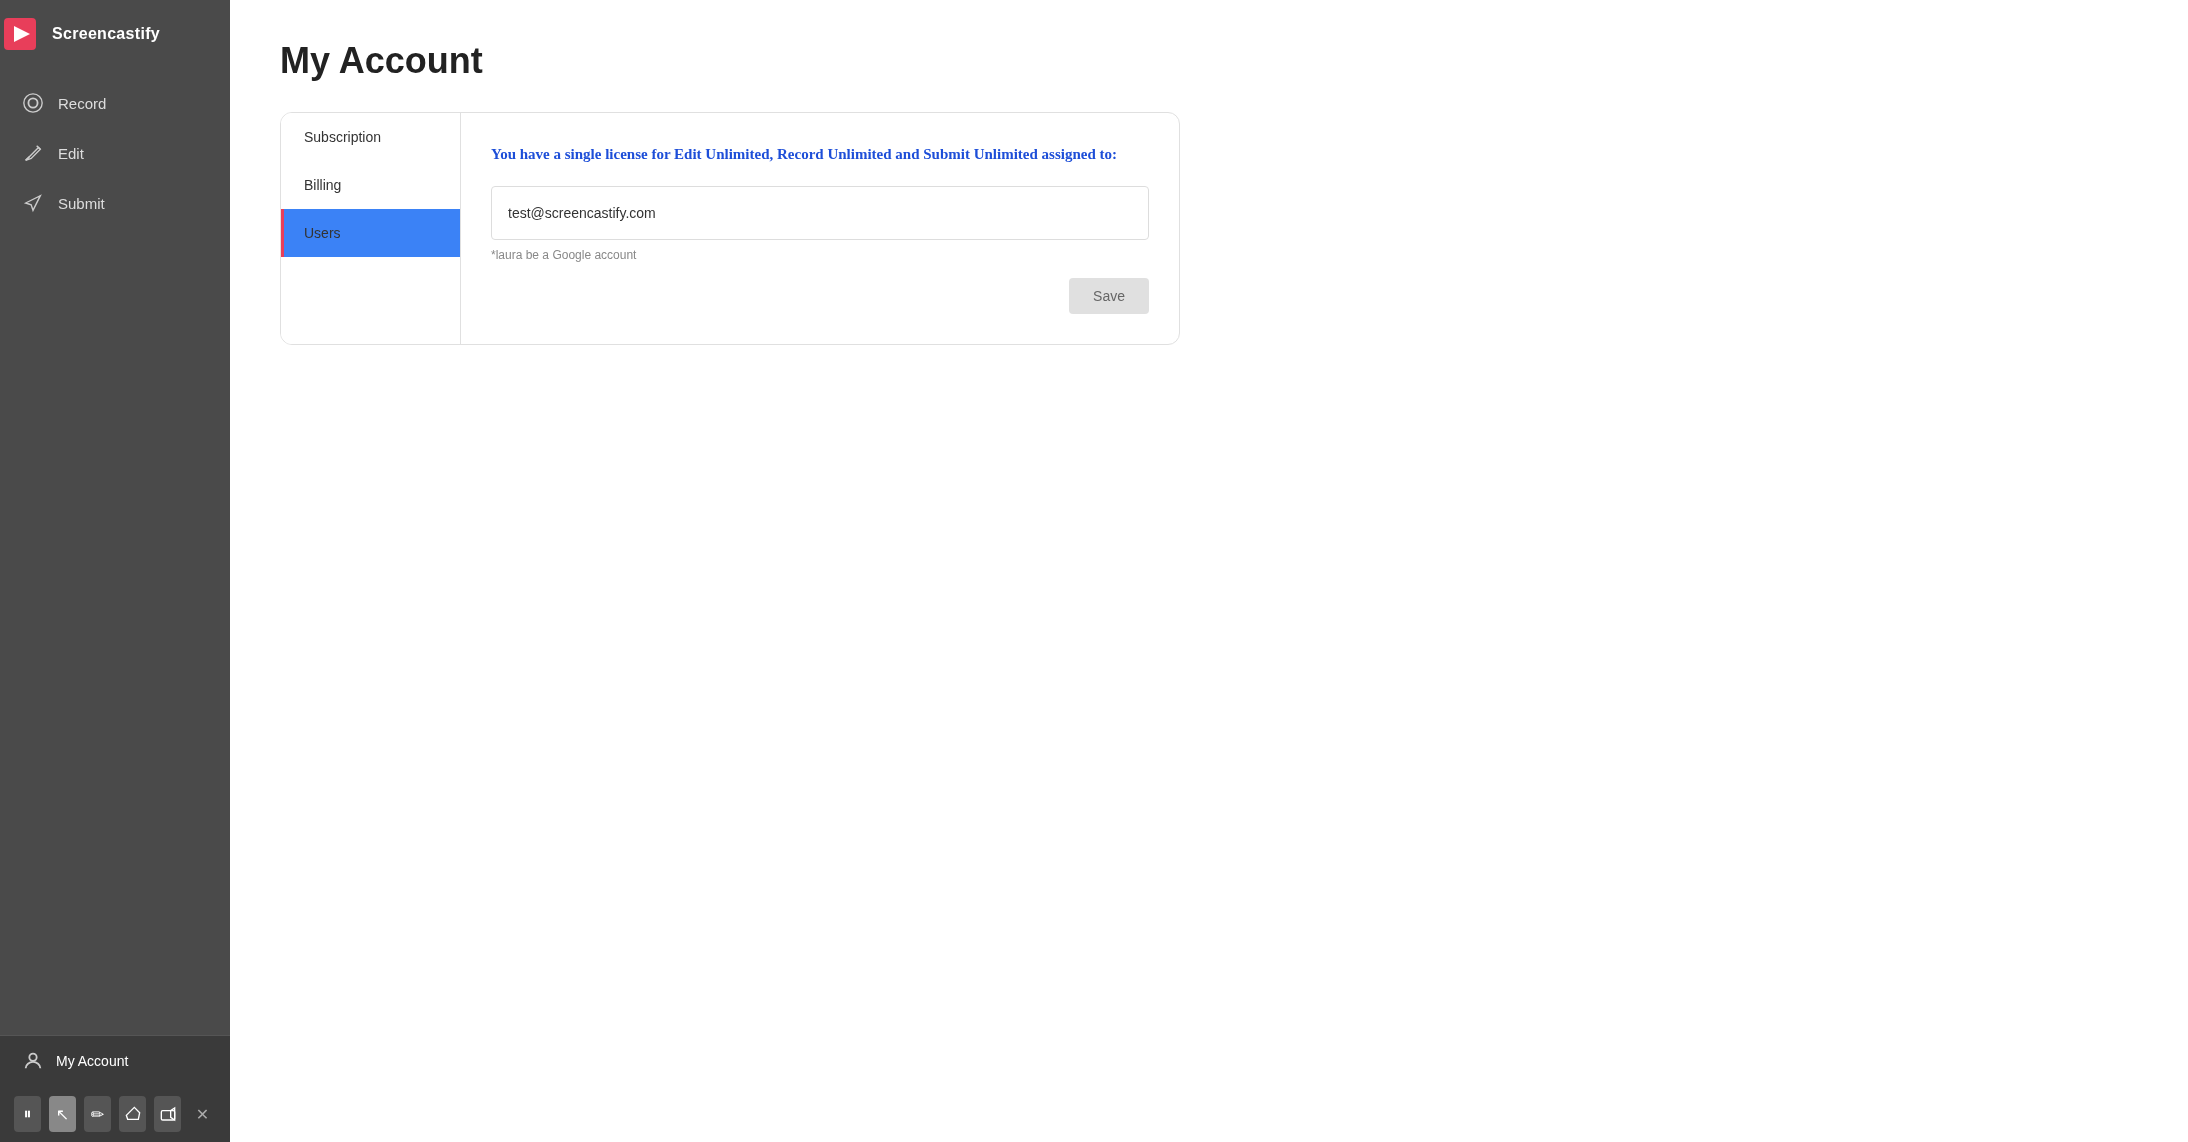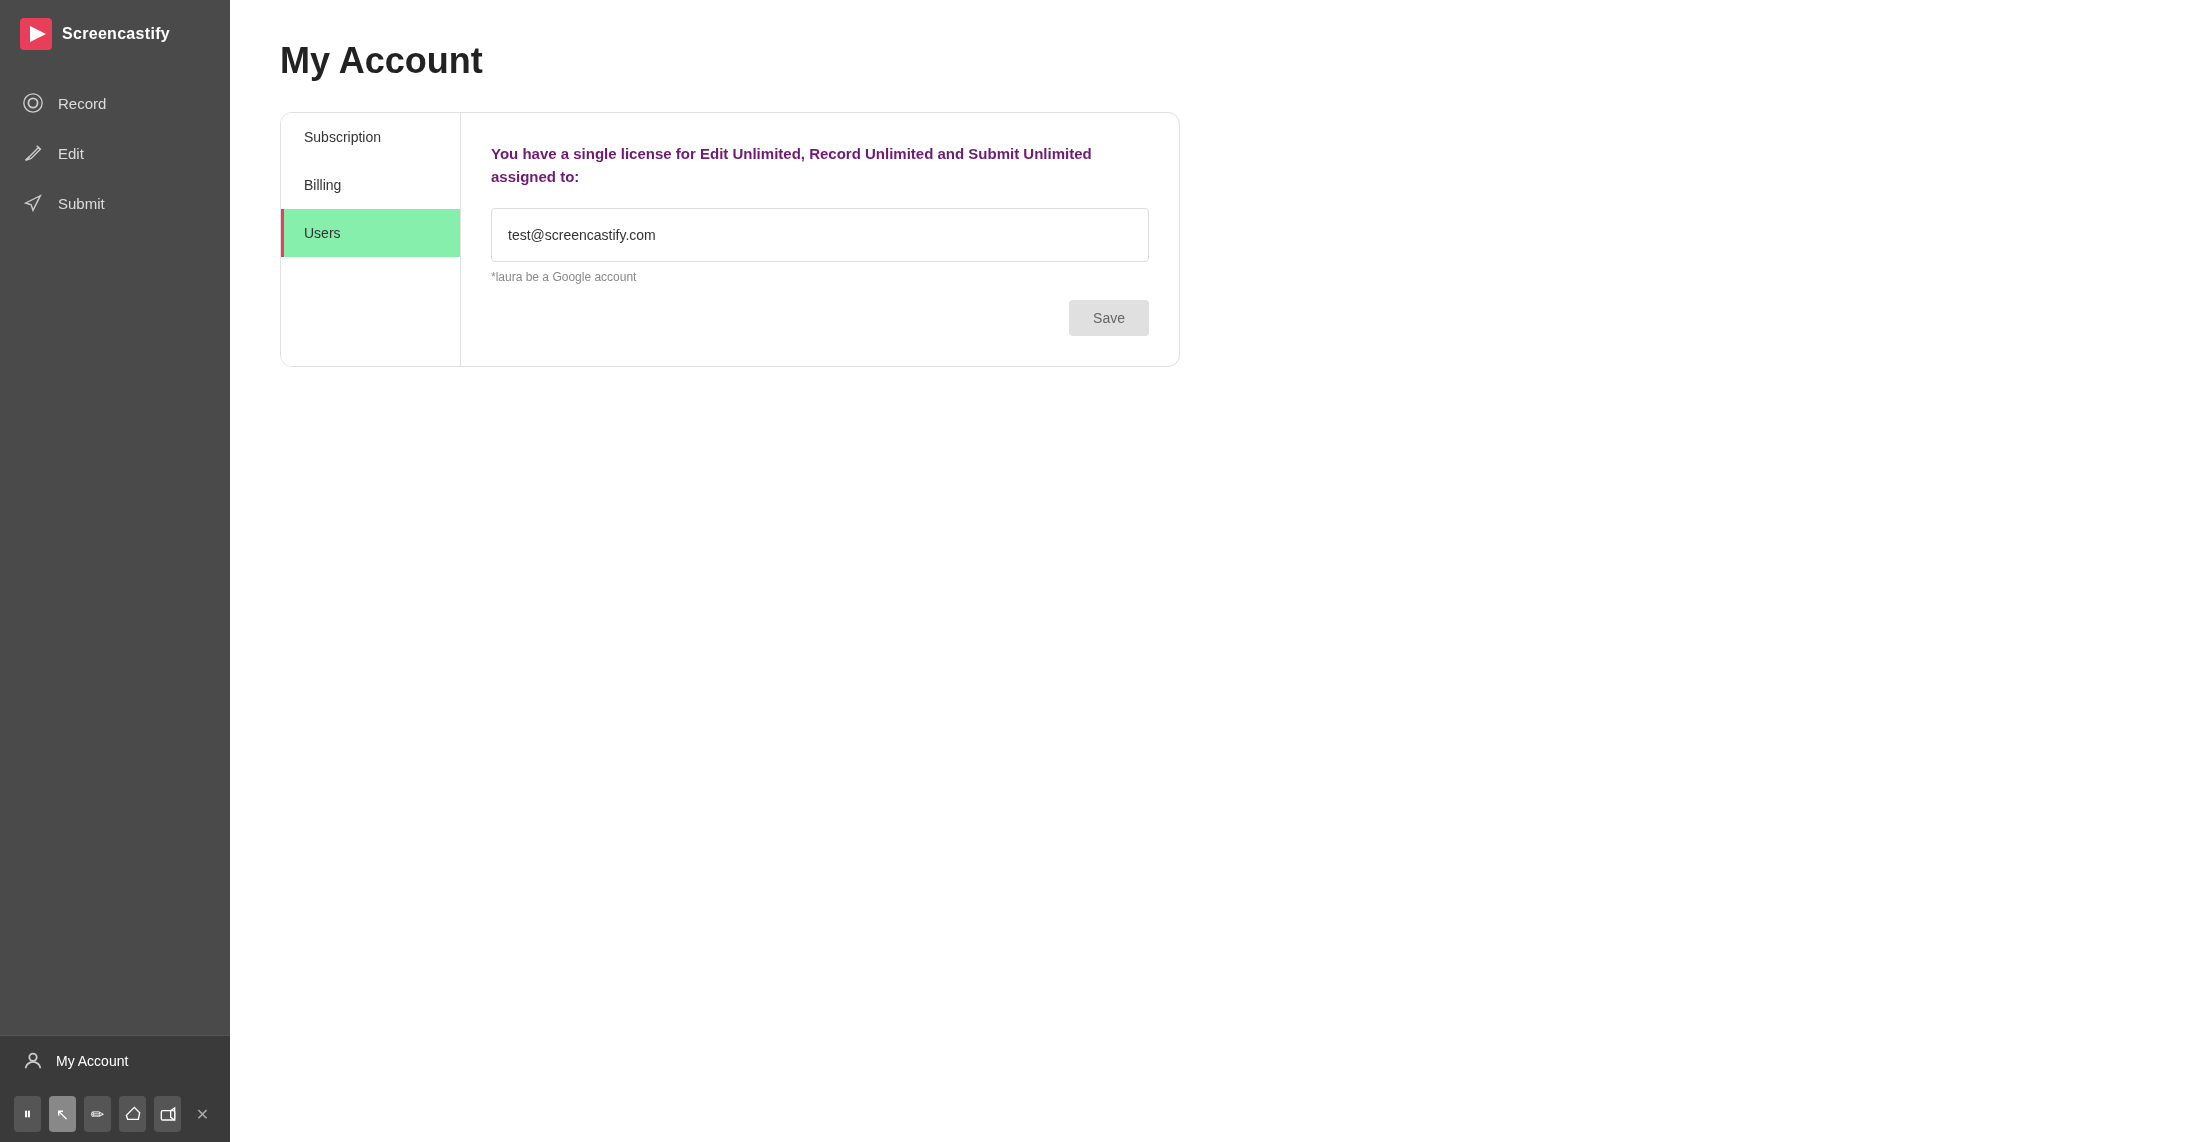--- a/index.html
+++ b/index.html
@@ -12,22 +12,22 @@
       background: #4a4a4a;
       display: flex;
       flex-direction: column;
       height: 100vh;
       position: relative;
     }
 
     #logo-area {
       display: flex;
       align-items: center;
-      padding: 18px 20px;
-      gap: 10px;
+      padding: 18px 4px;
+      gap: 16px;
     }
 
     #logo-icon {
       width: 32px;
       height: 32px;
     }
 
     #logo-text {
       color: #fff;
       font-size: 16px;
@@ -170,35 +170,36 @@
 
     .left-nav-item {
       padding: 16px 20px;
       font-size: 14px;
       color: #333;
       cursor: pointer;
       border-left: 3px solid transparent;
     }
     .left-nav-item.active {
       border-left: 3px solid #e83e5a;
-      background: #86efac;
+      background: #3b82f6;
       font-weight: 500;
     }
 
     #right-panel {
       flex: 1;
       padding: 30px;
     }
 
     #license-text {
       font-size: 15px;
       font-weight: 600;
-      color: #701a75;
+      color: #1d4ed8;
       margin-bottom: 20px;
       line-height: 1.5;
+      font-family: Liberation Serif, serif;
     }
 
     #email-input {
       width: 100%;
       padding: 18px 16px;
       border: 1px solid #ddd;
       border-radius: 4px;
       font-size: 14px;
       color: #333;
       outline: none;

